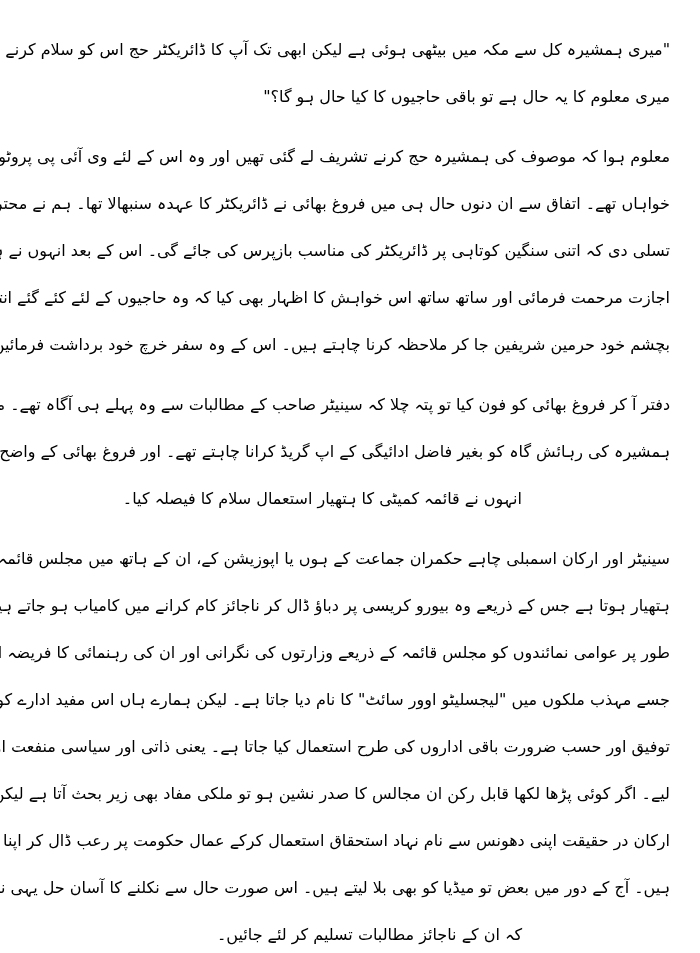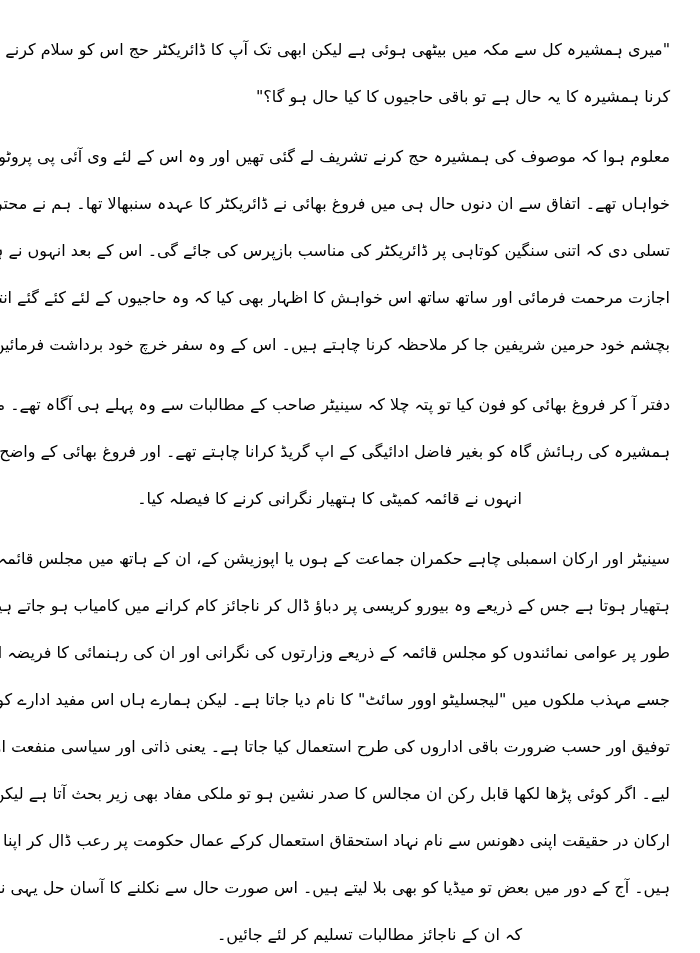--- a/index.html
+++ b/index.html
@@ -40,35 +40,35 @@
     padding-right: 148px;
   }
 </style>
 </head>
 <body>
 
 <div class="page">
 
   <div class="para">
     <div class="line">"میری ہمشیرہ کل سے مکہ میں بیٹھی ہوئی ہے لیکن ابھی تک آپ کا ڈائریکٹر حج اس کو سلام کرنے نہیں گیا۔ اگر</div>
-    <div class="line last">کرنا ہمشیرہ کا یہ حال ہے تو باقی حاجیوں کا کیا حال ہو گا؟"</div>
+    <div class="line last">میری معلوم کا یہ حال ہے تو باقی حاجیوں کا کیا حال ہو گا؟"</div>
   </div>
 
   <div class="para">
     <div class="line">معلوم ہوا کہ موصوف کی ہمشیرہ حج کرنے تشریف لے گئی تھیں اور وہ اس کے لئے وی آئی پی پروٹوکول کے</div>
     <div class="line">خواہاں تھے۔ اتفاق سے ان دنوں حال ہی میں فروغ بھائی نے ڈائریکٹر کا عہدہ سنبھالا تھا۔ ہم نے محترم سینیٹر کو</div>
     <div class="line">تسلی دی کہ اتنی سنگین کوتاہی پر ڈائریکٹر کی مناسب بازپرس کی جائے گی۔ اس کے بعد انہوں نے ہمیں جانے کی</div>
     <div class="line">اجازت مرحمت فرمائی اور ساتھ ساتھ اس خواہش کا اظہار بھی کیا کہ وہ حاجیوں کے لئے کئے گئے انتظامات کو</div>
     <div class="line last">بچشم خود حرمین شریفین جا کر ملاحظہ کرنا چاہتے ہیں۔ اس کے وہ سفر خرچ خود برداشت فرمائیں گے۔</div>
   </div>
 
   <div class="para">
     <div class="line">دفتر آ کر فروغ بھائی کو فون کیا تو پتہ چلا کہ سینیٹر صاحب کے مطالبات سے وہ پہلے ہی آگاہ تھے۔ موصوف اپنی</div>
     <div class="line">ہمشیرہ کی رہائش گاہ کو بغیر فاضل ادائیگی کے اپ گریڈ کرانا چاہتے تھے۔ اور فروغ بھائی کے واضح انکار کے بعد</div>
-    <div class="line last indent">انہوں نے قائمہ کمیٹی کا ہتھیار نگرانی کرنے کا فیصلہ کیا۔</div>
+    <div class="line last indent">انہوں نے قائمہ کمیٹی کا ہتھیار استعمال سلام کا فیصلہ کیا۔</div>
   </div>
 
   <div class="para">
     <div class="line">سینیٹر اور ارکان اسمبلی چاہے حکمران جماعت کے ہوں یا اپوزیشن کے، ان کے ہاتھ میں مجلس قائمہ میں طلبی کا</div>
     <div class="line">ہتھیار ہوتا ہے جس کے ذریعے وہ بیورو کریسی پر دباؤ ڈال کر ناجائز کام کرانے میں کامیاب ہو جاتے ہیں۔ نظری</div>
     <div class="line">طور پر عوامی نمائندوں کو مجلس قائمہ کے ذریعے وزارتوں کی نگرانی اور ان کی رہنمائی کا فریضہ انجام دینا چاہیئے</div>
     <div class="line">جسے مہذب ملکوں میں "لیجسلیٹو اوور سائٹ" کا نام دیا جاتا ہے۔ لیکن ہمارے ہاں اس مفید ادارے کو حسب</div>
     <div class="line">توفیق اور حسب ضرورت باقی اداروں کی طرح استعمال کیا جاتا ہے۔ یعنی ذاتی اور سیاسی منفعت اور مفاد کے</div>
     <div class="line">لیے۔ اگر کوئی پڑھا لکھا قابل رکن ان مجالس کا صدر نشین ہو تو ملکی مفاد بھی زیر بحث آتا ہے لیکن بیشتر معزز</div>
     <div class="line">ارکان در حقیقت اپنی دھونس سے نام نہاد استحقاق استعمال کرکے عمال حکومت پر رعب ڈال کر اپنا کام نکلواتے</div>

